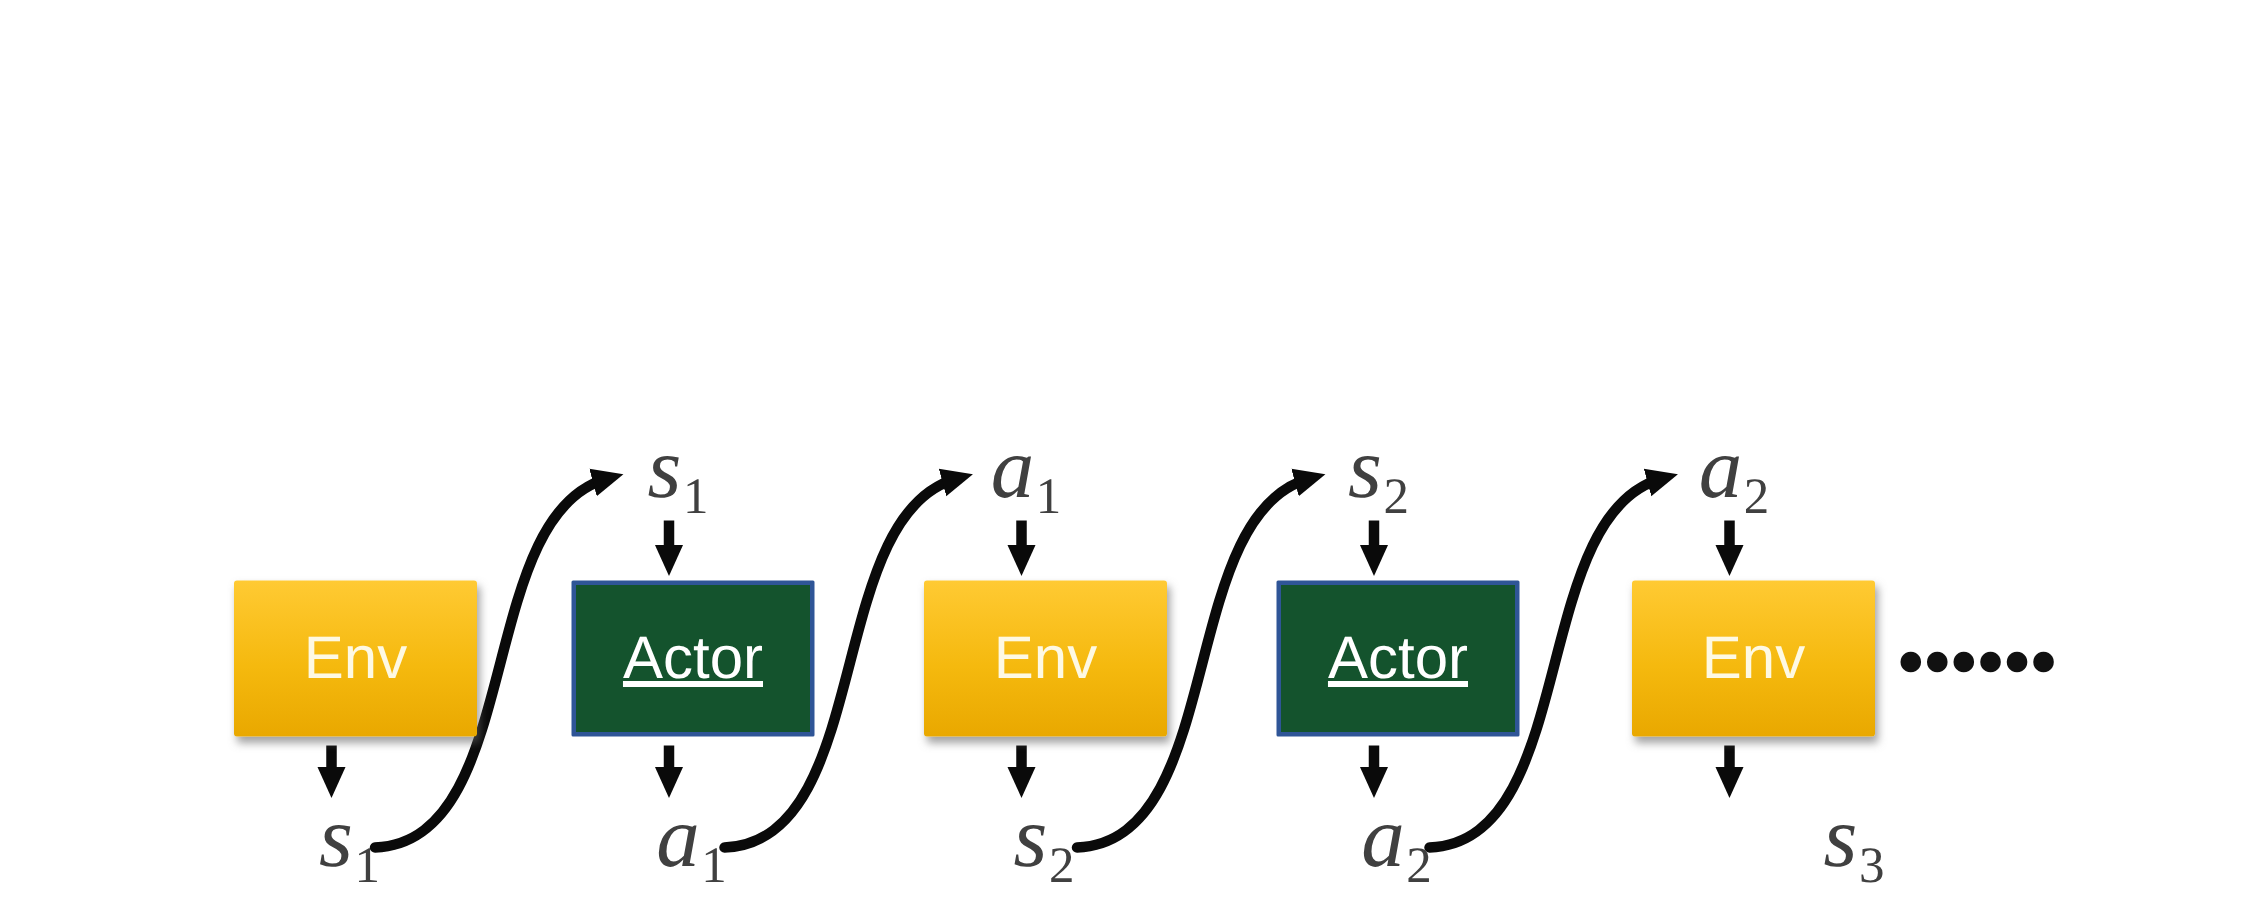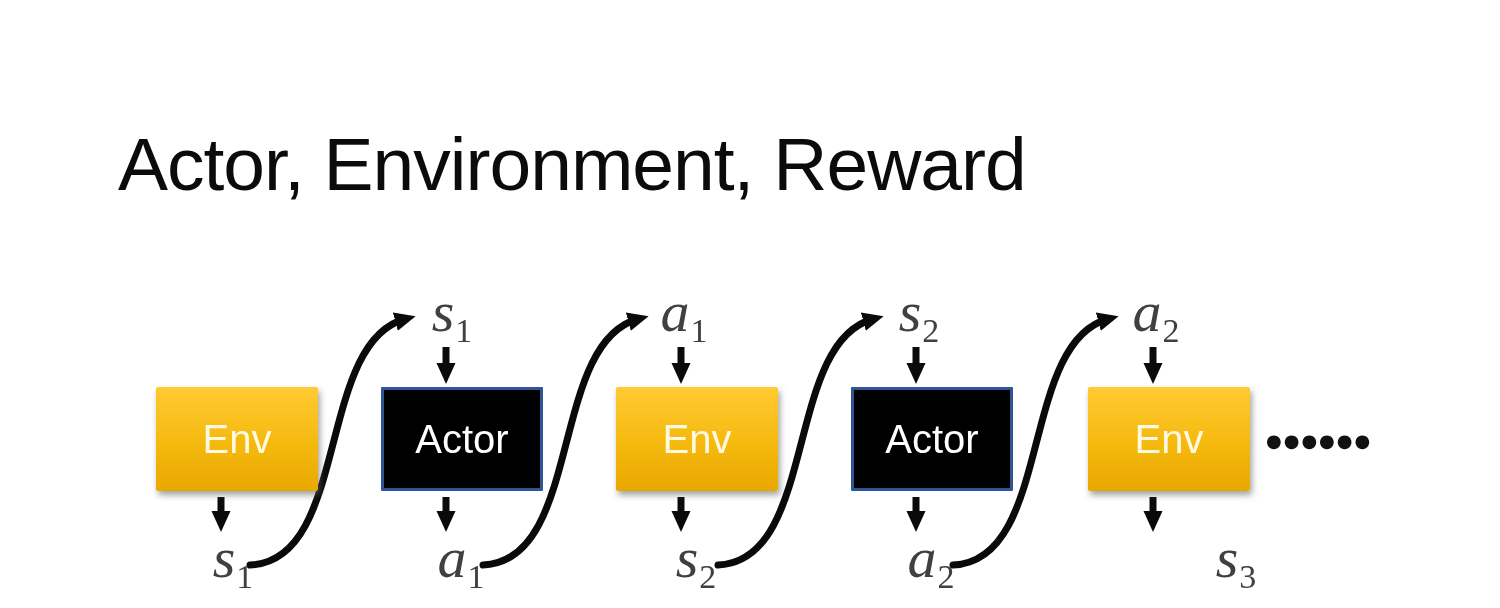--- a/index.html
+++ b/index.html
@@ -33,24 +33,25 @@
     box-sizing: border-box;
     margin-left: 16px;
   }
   .box.env {
     background: linear-gradient(180deg, #FFCA33 0%, #F5B90E 55%, #E9A800 100%);
     color: #FEF9E3;
     border-radius: 2px;
     box-shadow: 2px 4px 6px rgba(100,100,100,0.6);
   }
   .box.actor {
-    background: #000000;
+    background: #14532d;
     border: 3px solid #2F5597;
     color: #ffffff;
     border-radius: 1px;
+    text-decoration: underline;
   }
   .box-1 { left: 140px; }
   .box-2 { left: 365px; }
   .box-3 { left: 600px; }
   .box-4 { left: 835px; }
   .box-5 { left: 1072px; }
 
   .mlabel {
     position: absolute;
     transform: translateX(-50%);
@@ -87,21 +88,20 @@
 
   svg.arrows { position: absolute; inset: 0; pointer-events: none; }
   .shaft { stroke: #0a0a0a; stroke-width: 7; fill: none; }
   .curve { stroke: #0a0a0a; stroke-width: 7; fill: none; stroke-linecap: round; }
 </style>
 </head>
 <body>
 
 <div class="canvas">
 
-  <div class="slide-title">Actor, Environment, Reward</div>
 
   <svg class="arrows" width="1500" height="608" viewBox="0 0 1500 608">
     <defs>
       <marker id="triV" markerUnits="userSpaceOnUse" markerWidth="24" markerHeight="24" refX="3" refY="12" orient="auto">
         <path d="M0,2.5 L21,12 L0,21.5 Z" fill="#0a0a0a"></path>
       </marker>
       <marker id="triC" markerUnits="userSpaceOnUse" markerWidth="24" markerHeight="24" refX="10" refY="12" orient="auto">
         <path d="M0,2.5 L21,12 L0,21.5 Z" fill="#0a0a0a"></path>
       </marker>
     </defs>

